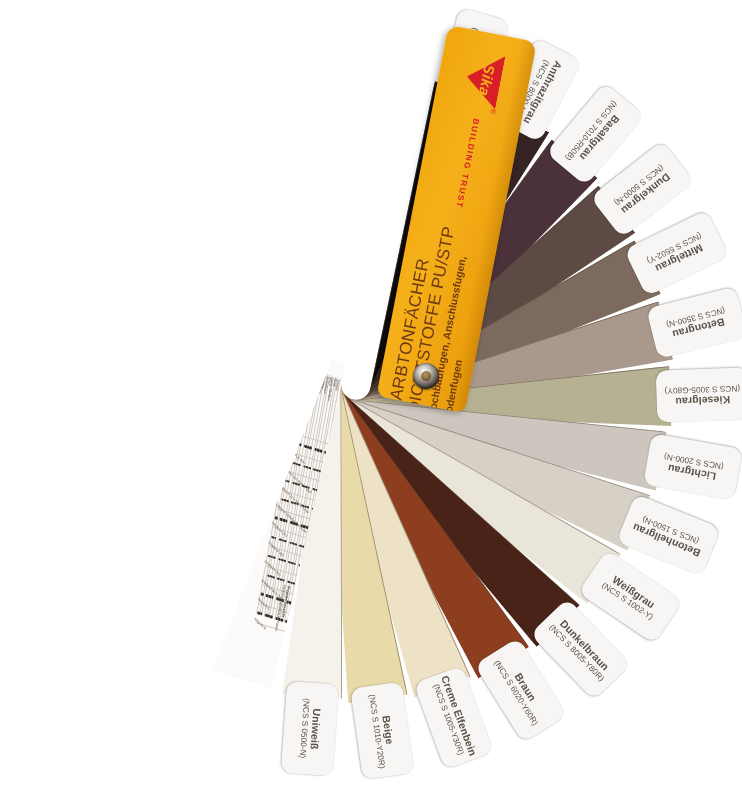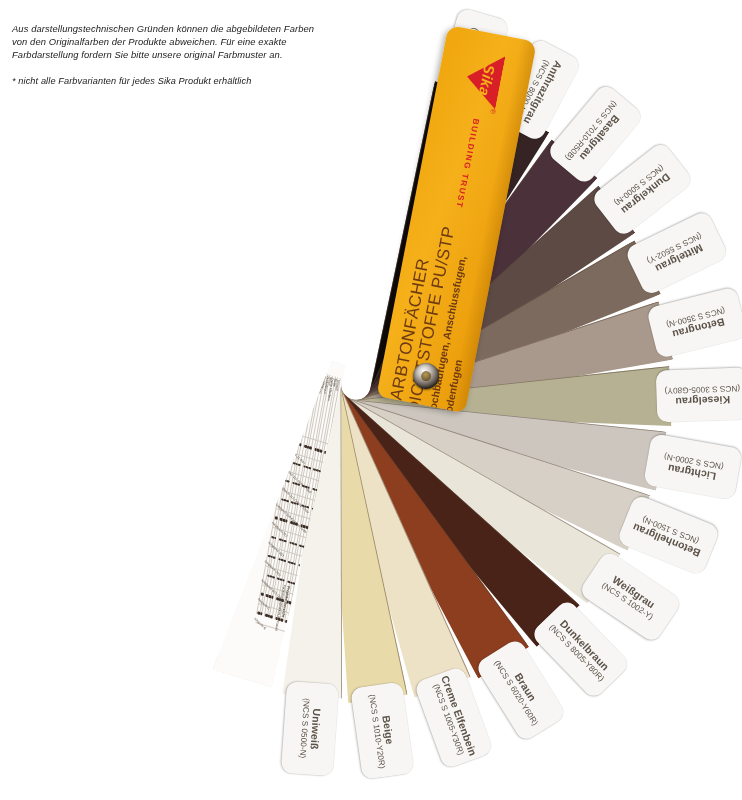--- a/index.html
+++ b/index.html
@@ -170,22 +170,20 @@
   #rivet:after{
     content:"";position:absolute;left:50%;top:50%;
     width:10px;height:10px;margin:-5px 0 0 -5px;border-radius:50%;
     background:radial-gradient(circle at 40% 35%,#b59b5e 0%,#7a6334 60%,#3a2f18 100%);
   }
 </style>
 </head>
 <body>
 
 <div id="disclaimer">
-  <div class="p1">Aus darstellungstechnischen Gründen können die abgebildeten Farben von den Originalfarben der Produkte abweichen. Für eine exakte Farbdarstellung fordern Sie bitte unsere original Farbmuster an.</div>
-  <div class="p2">* nicht alle Farbvarianten für jedes Sika Produkt erhältlich</div>
 </div>
 
 <div id="fan">
 
   <div class="pivot" id="blades">
       <div class="blade" style="transform: rotate(-74deg);">
         <div class="strip">
           <div class="swatch" style="background: rgb(16, 11, 9);"></div>
           <div class="edge"></div>
           <div class="tab flip">

